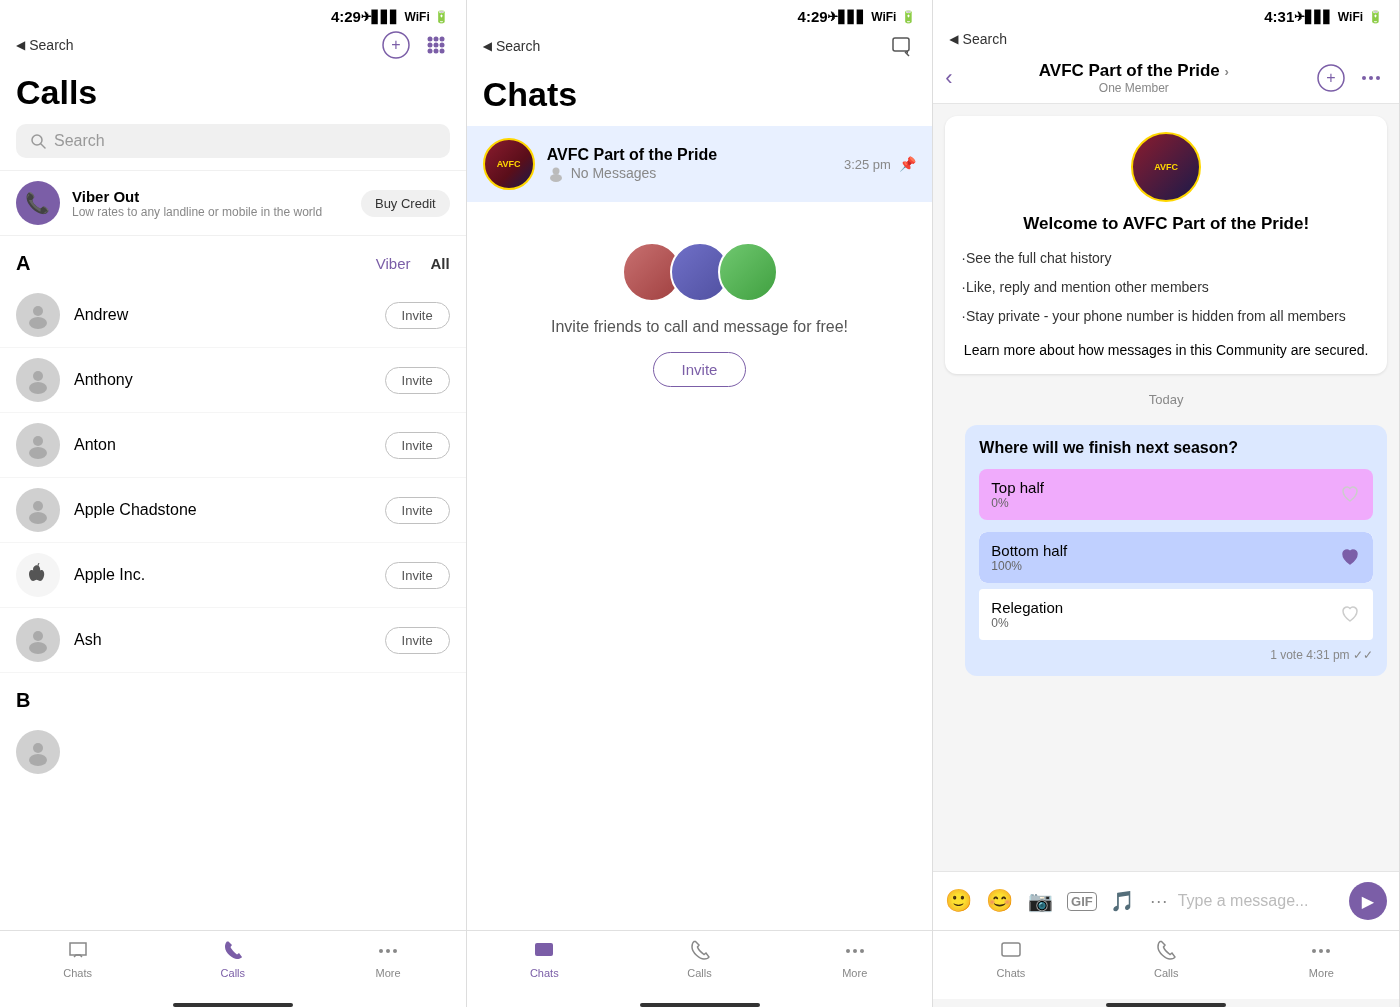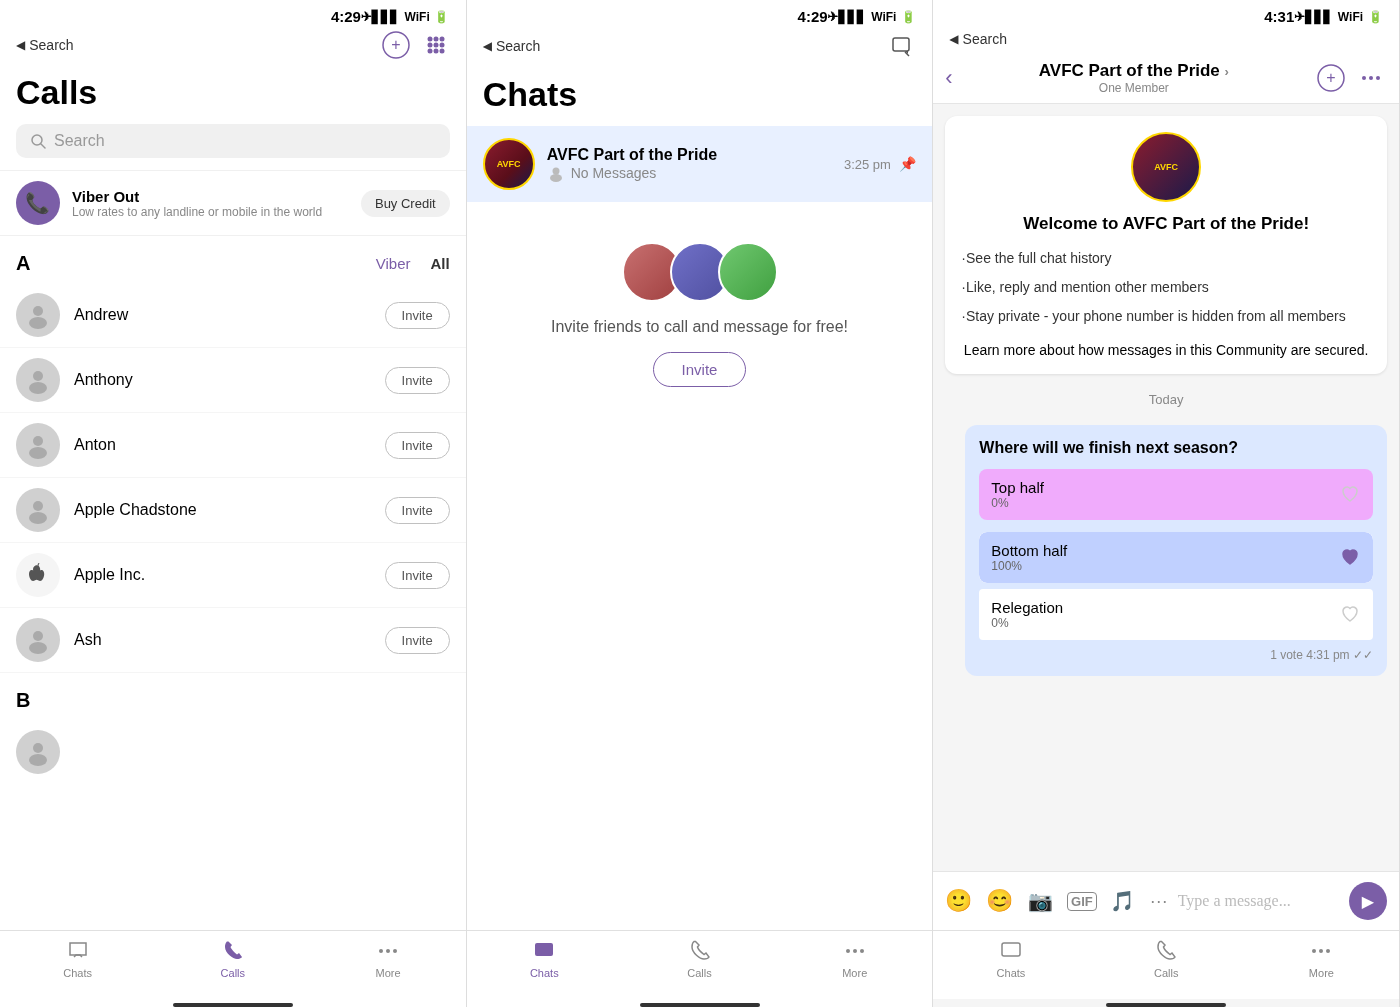--- a/index.html
+++ b/index.html
@@ -492,21 +492,21 @@
 
     <div class="input-bar">
       <div class="input-icons">
         <span style="font-size:22px;color:#888;">🙂</span>
         <span style="font-size:22px;color:#888;">😊</span>
         <span style="font-size:20px;color:#888;">📷</span>
         <span style="font-size:13px;font-weight:700;color:#888;border:1.5px solid #888;border-radius:4px;padding:1px 3px;">GIF</span>
         <span style="font-size:20px;color:#888;">🎵</span>
         <span style="font-size:18px;color:#888;">···</span>
       </div>
-      <div class="input-field" style="flex:1;font-size:16px;color:#bbb;padding:8px 0;min-width:60px;font-family:Liberation Serif, serif;">Type a message...</div>
+      <div class="input-field" style="flex:1;font-size:16px;color:#bbb;padding:8px 0;min-width:60px;">Type a message...</div>
       <div class="send-btn">▶</div>
     </div>
 
     <div class="bottom-nav" style="background:#fff;">
       <div class="nav-item">
         <svg width="24" height="24" viewBox="0 0 24 24" fill="none">
           <rect x="3" y="4" width="18" height="13" rx="2" stroke="#888" stroke-width="1.5" fill="none"></rect>
         </svg>
         <span>Chats</span>
       </div>

